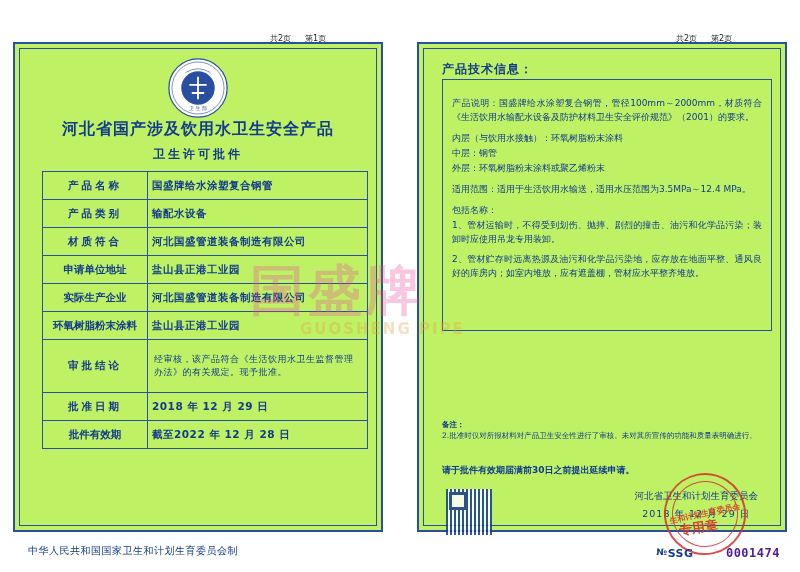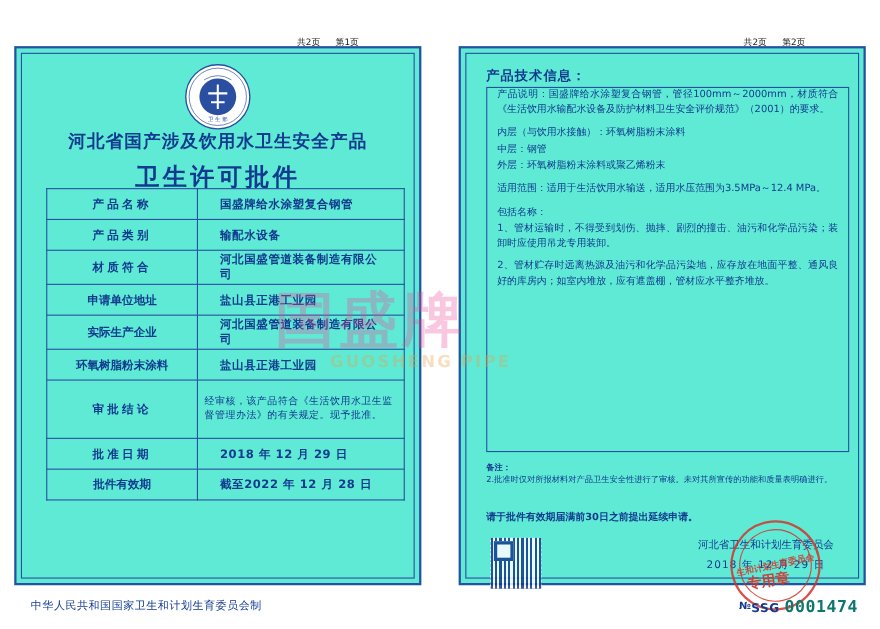--- a/index.html
+++ b/index.html
@@ -15,21 +15,21 @@
   .pagemark{
     position:absolute;top:33px;font-size:8px;color:#222;letter-spacing:0;
     white-space:nowrap;
   }
   .pagemark .sep{display:inline-block;width:14px;}
 
   
   .cert{
     position:absolute;top:42px;width:370px;height:490px;
     border:2px solid #2a4fa0;
-    background:#5eead4;
+    background:#bef264;
     box-sizing:border-box;
   }
   .cert.left{left:13px;}
   .cert.right{left:417px;}
   .cert-inner{
     position:absolute;inset:4px;
     border:1px solid #2a4fa0;
     box-sizing:border-box;
   }
 
@@ -40,57 +40,57 @@
   }
   .titleblock{
     position:absolute;left:0;right:0;top:70px;text-align:center;
     color:#123a8f;
   }
   .title1{
     font-size:16px;font-weight:bold;letter-spacing:1px;
     font-family:Liberation Serif, serif;
   }
   .title2{
-    font-size:22px;font-weight:bold;letter-spacing:3px;margin-top:6px;
+    font-size:12px;font-weight:bold;letter-spacing:3px;margin-top:6px;
   }
 
   table.fields{
     position:absolute;left:22px;top:122px;width:326px;
     border-collapse:collapse;
     table-layout:fixed;
   }
   table.fields td{
     border:1px solid #2a4fa0;
     height:25px;
     font-size:10.5px;
     color:#123a8f;
-    padding:1px 20px;
+    padding:1px 4px;
     vertical-align:middle;
   }
   td.label{
     width:96px;text-align:center;letter-spacing:3px;font-weight:bold;
     color:#123a8f;
   }
   td.label.tight{letter-spacing:0px;}
   td.value{
     color:#123a8f;font-weight:bold;letter-spacing:0.5px;text-align:left;
     padding-left:8px;
   }
   tr.tall td{height:46px;}
   td.value.concl{font-size:9px;font-weight:normal;line-height:1.5;padding:3px 6px;}
 
   
   .rtitle{
     position:absolute;left:18px;top:12px;
     font-size:12px;font-weight:bold;color:#123a8f;letter-spacing:1px;
   }
   .rbox{
-    position:absolute;left:18px;top:30px;width:330px;height:332px;
+    position:absolute;left:18px;top:30px;width:330px;height:252px;
     border:1px solid #2a4fa0;box-sizing:border-box;
-    padding:0 9px;
+    padding:17px 9px;
     font-size:9px;line-height:1.55;color:#123a8f;
     overflow:hidden;
   }
   .rbox p{margin:0 0 7px 0;text-align:justify;}
   .rbox .sub{margin:0 0 1px 0;}
   .note{
     position:absolute;left:18px;top:370px;width:330px;
     font-size:7.5px;line-height:1.5;color:#123a8f;
   }
   .note .hd{font-weight:bold;}
@@ -151,21 +151,21 @@
   
   .footer-left{
     position:absolute;left:28px;bottom:14px;font-size:10px;color:#123a8f;
     letter-spacing:.5px;
   }
   .footer-right{
     position:absolute;right:20px;bottom:12px;font-size:11px;color:#123a8f;
     font-weight:bold;letter-spacing:.5px;
   }
   .footer-right .no{font-size:9px;vertical-align:2px;}
-  .footer-right .num{color:#0f766e;font-family:"DejaVu Sans Mono","Liberation Mono",monospace;font-size:15px;}
+  .footer-right .num{color:#4c1d95;font-family:"DejaVu Sans Mono","Liberation Mono",monospace;font-size:12px;margin-left:28px;}
 </style>
 </head>
 <body>
 
 <div class="page">
 
   <div class="pagemark" style="left:270px;">
     <span>共2页</span><span class="sep"></span><span>第1页</span>
   </div>
   <div class="pagemark" style="left:676px;">

